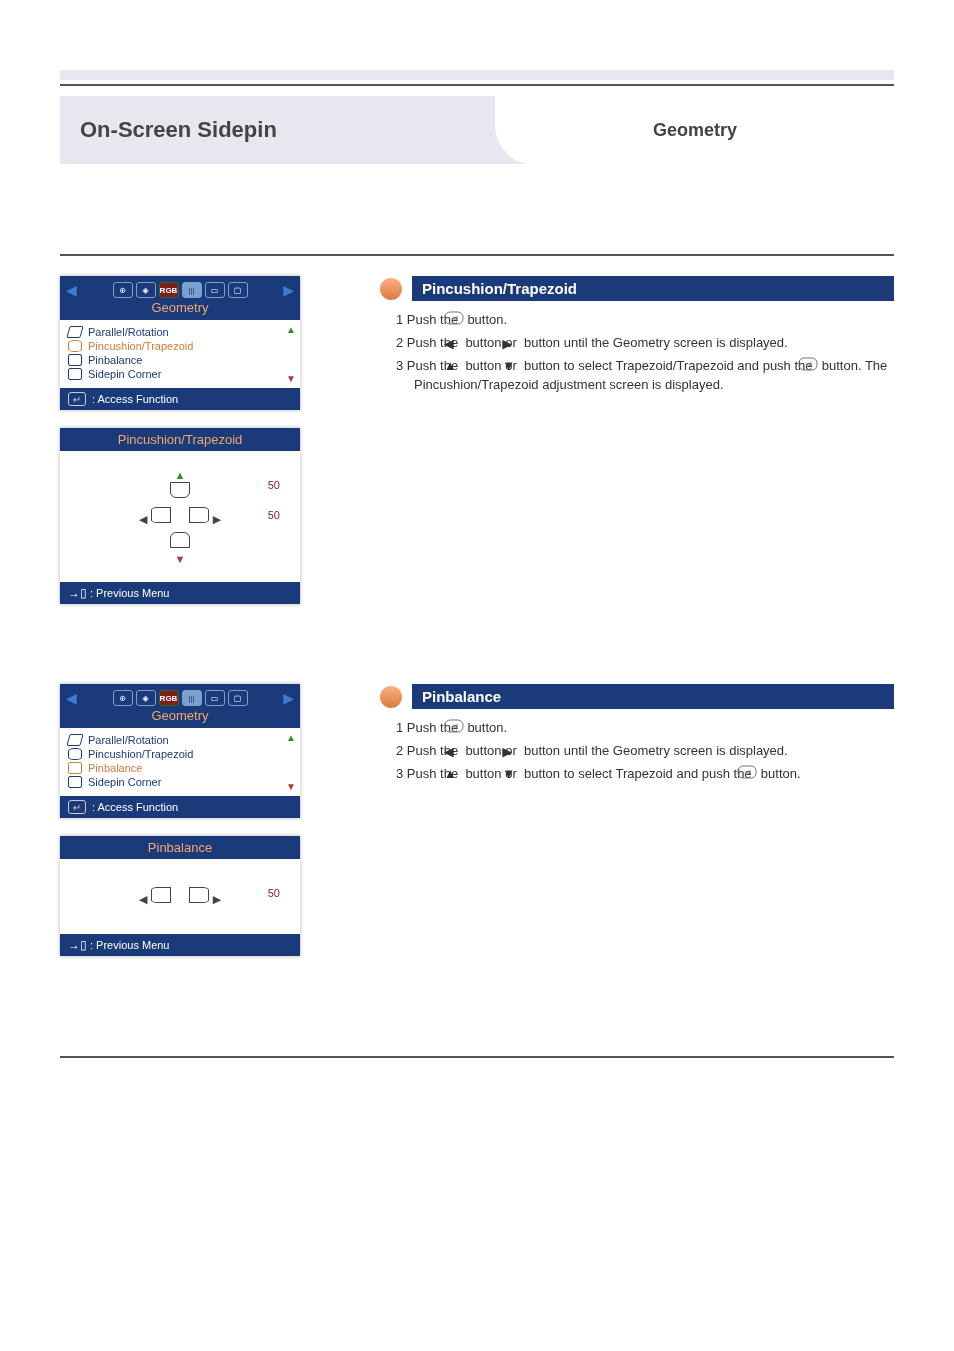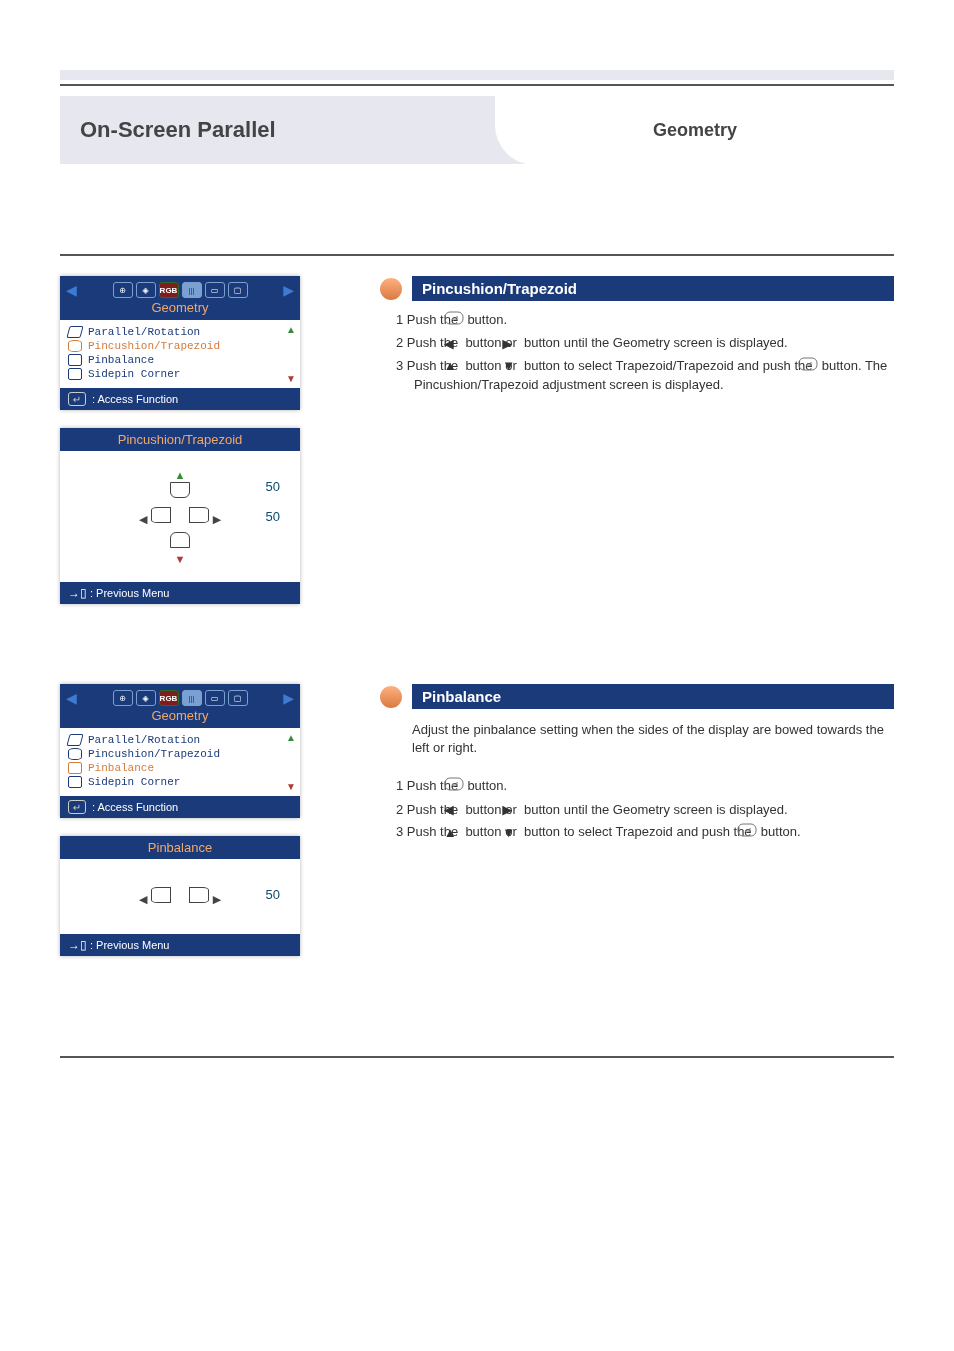--- a/index.html
+++ b/index.html
@@ -24,48 +24,48 @@
   .osd-box { width: 240px; margin-bottom: 18px; font-family: Arial, sans-serif; font-size: 11px; color: #fff; box-shadow: 0 0 4px rgba(0,0,0,.3); }
   .osd-header { background: #1a3a7a; padding: 6px 6px 2px 6px; }
   .icon-row { display: flex; align-items: center; justify-content: space-between; margin-bottom: 2px; }
   .icon-row .tri { color: #3c7bd1; font-size: 14px; }
   .icon-row .hicons { display: flex; gap: 3px; }
   .hicon { width: 20px; height: 16px; border: 1px solid #7aa0d1; border-radius: 3px; display: flex; align-items: center; justify-content: center; font-size: 8px; }
   .hicon.rgb { background: #7f1d1d; border-color: #2a6a2a; font-weight: bold; }
   .hicon.active { background: #7aa0d1; color: #1a3a7a; }
   .osd-title { text-align: center; color: #f2a76a; font-size: 13px; margin-bottom: 3px; }
   .osd-body { background: #fff; color: #1a3a7a; padding: 6px 8px; position: relative; }
-  .osd-item { display: flex; align-items: center; gap: 6px; margin-bottom: 2px; font-family: Liberation Mono, monospace; }
+  .osd-item { display: flex; align-items: center; gap: 6px; margin-bottom: 2px; }
   .osd-item.sel { color: #d57b3a; }
   .side-tri-up { position: absolute; right: 4px; top: 4px; color: #3a8a3a; font-size: 10px; }
   .side-tri-down { position: absolute; right: 4px; bottom: 4px; color: #b03a3a; font-size: 10px; }
   .osd-footer { background: #1a3a7a; padding: 4px 8px; display: flex; align-items: center; gap: 6px; }
   .enter-icon { display: inline-flex; width: 18px; height: 14px; border: 1px solid #ccc; border-radius: 3px; align-items: center; justify-content: center; font-size: 10px; color: #ccc; }
   .osd-adjust { width: 240px; font-family: Arial, sans-serif; box-shadow: 0 0 4px rgba(0,0,0,.3); }
   .adj-title { background: #1a3a7a; color: #f2a76a; font-size: 13px; text-align: center; padding: 4px; }
   .adj-body { background: #fff; padding: 10px; position: relative; }
-  .adj-body .val { position: absolute; right: 20px; color: #0c4a6e; font-size: 13px; text-align: center; }
+  .adj-body .val { position: absolute; right: 20px; color: #7f1d1d; font-size: 11px; text-align: center; }
   .adj-vert { text-align: center; margin: 6px 0; }
   .adj-horiz { text-align: center; margin: 4px 0; }
   .adj-icon { display: inline-block; width: 20px; height: 16px; border: 1.5px solid #444; border-radius: 2px; }
   .adj-footer { background: #1a3a7a; color: #fff; padding: 4px 8px; display: flex; align-items: center; gap: 6px; font-size: 11px; }
   .exit-icon { display: inline-flex; width: 16px; height: 14px; align-items: center; font-size: 12px; color: #fff; }
   .geom-icon { width: 14px; height: 12px; border: 1px solid currentColor; border-radius: 2px; display: inline-block; }
   .geom-icon.skew { transform: skewX(-15deg); }
   .geom-icon.pin { border-radius: 6px/3px; }
   .bottom-rule { height: 2px; background: #555; margin-top: 100px; }
 </style>
 </head>
 <body>
 
 <div class="page">
   <div class="top-bar"></div>
   <div class="top-rule"></div>
   <div class="title-banner">
-    <span class="title">On-Screen Parallel</span>
+    <span class="title">On-Screen Sidepin</span>
     <div class="title-tab">
       <span>Geometry</span>
     </div>
   </div>
 
   <div class="mid-rule"></div>
 
   <div class="section">
     <div class="left-col">
 
@@ -219,21 +219,20 @@
           <span>: Previous Menu</span>
         </div>
       </div>
     </div>
 
     <div class="right-col">
       <div class="heading-row">
         <div class="dot"></div>
         <div class="heading-bar">Pinbalance</div>
       </div>
-      <div class="desc">Adjust the pinbalance setting when the sides of the display are bowed towards the left or right.</div>
       <div class="steps">
         <div class="step-row"><span>1   Push the </span><span class="inline-icon"><svg width="20" height="14" viewBox="0 0 20 14">
                 <rect x="1" y="1" width="18" height="12" rx="5" fill="none" stroke="#777"></rect>
                 <path d="M13 5 L13 8 L8 8 M10 6 L8 8 L10 10" fill="none" stroke="#777"></path>
               </svg></span><span> button.</span></div>
         <div class="step-row"><span>2   Push the </span><span class="inline-icon">◀</span><span> button or </span><span class="inline-icon">▶</span><span> button until the Geometry screen is displayed.</span></div>
         <div class="step-row"><span>3   Push the </span><span class="inline-icon">▲</span><span> button or </span><span class="inline-icon">▼</span><span> button to select Trapezoid and push the </span><span class="inline-icon"><svg width="20" height="14" viewBox="0 0 20 14">
                 <rect x="1" y="1" width="18" height="12" rx="5" fill="none" stroke="#777"></rect>
                 <path d="M13 5 L13 8 L8 8 M10 6 L8 8 L10 10" fill="none" stroke="#777"></path>
               </svg></span><span> button.</span></div>

